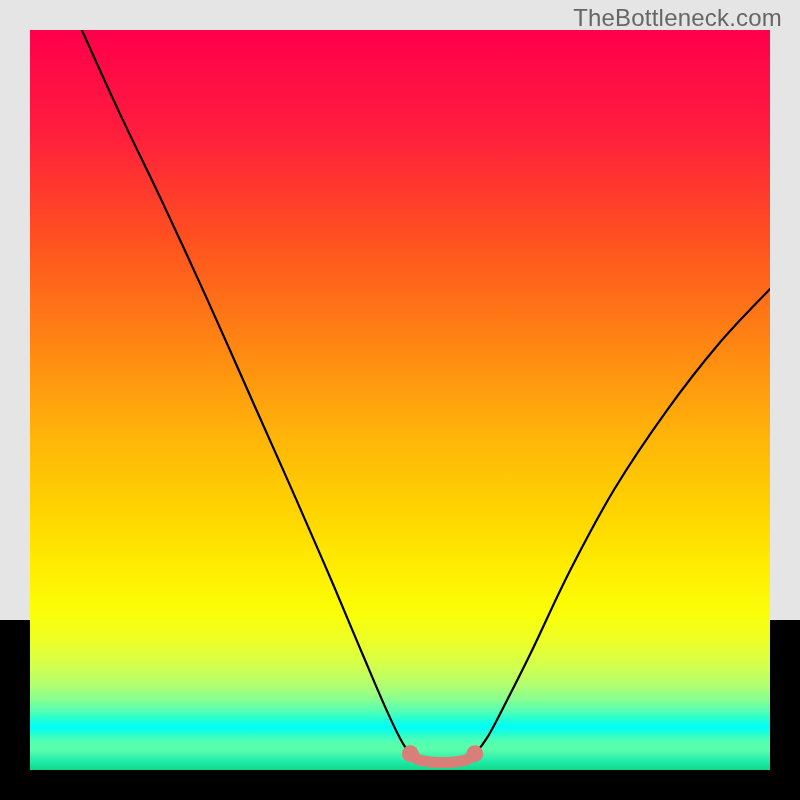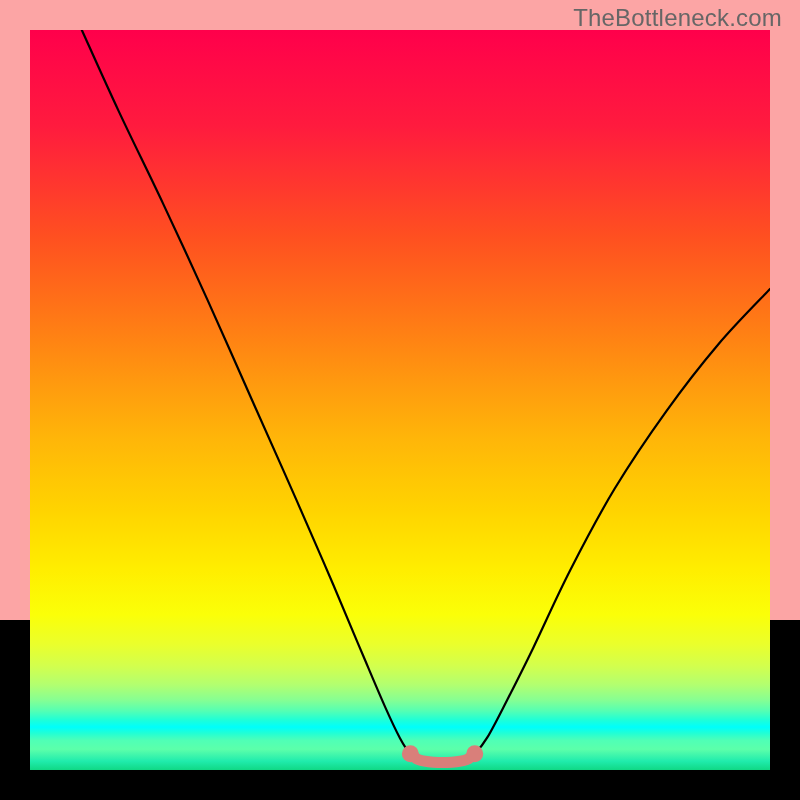--- a/index.html
+++ b/index.html
@@ -9,21 +9,21 @@
     height: 800px;
     background: #000;
     overflow: hidden;
   }
   .frame {
     position: absolute;
     left: 0;
     top: 0;
     width: 800px;
     height: 620px;
-    background: #fca5a5;
+    background: #e5e5e5;
   }
   .watermark {
     position: absolute;
     top: 4px;
     right: 18px;
     font-family: Arial, Helvetica, sans-serif;
     font-size: 24px;
     font-weight: 500;
     color: #666;
     letter-spacing: 0.2px;

